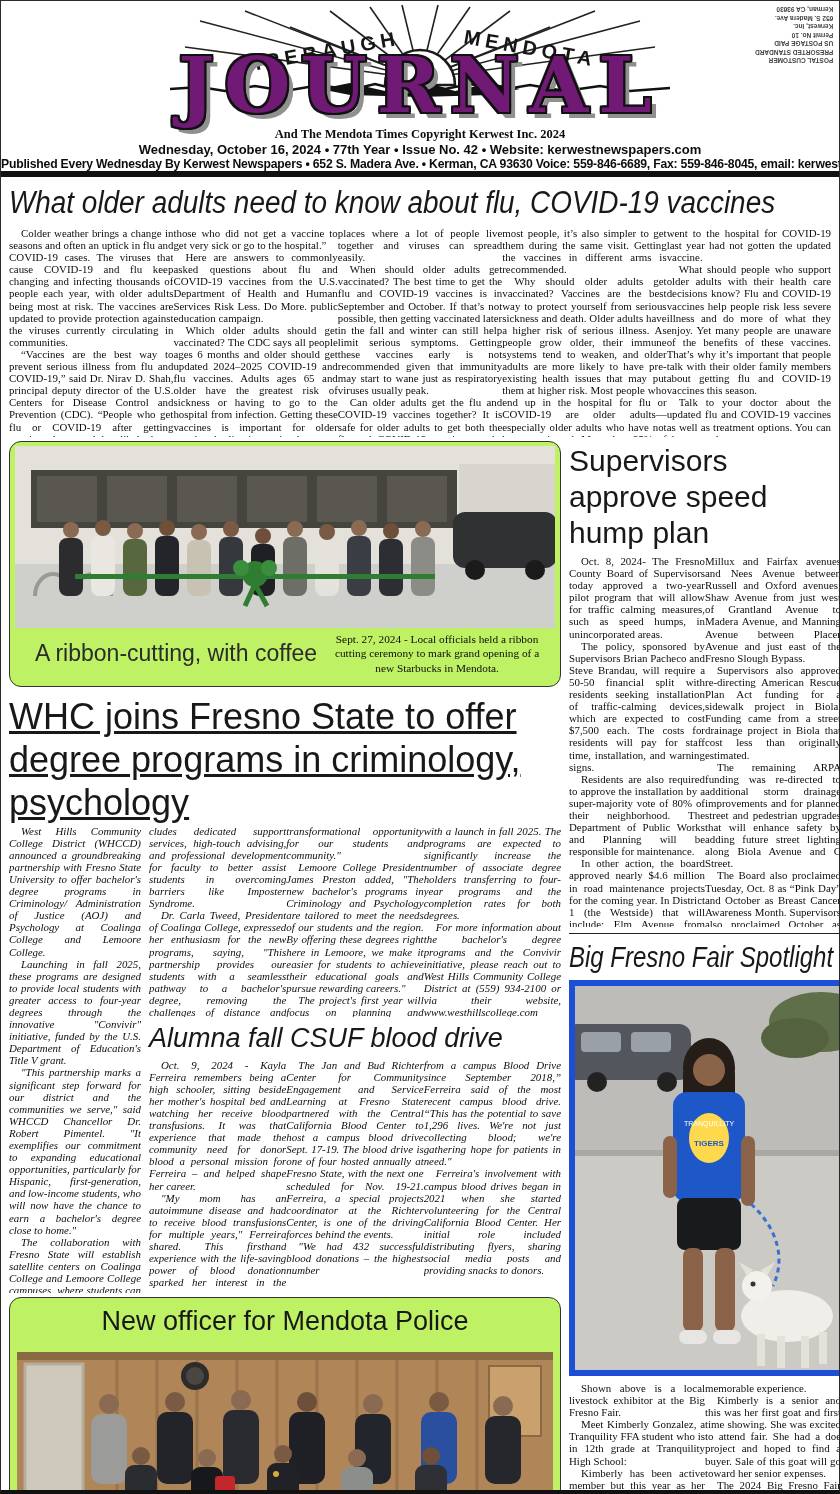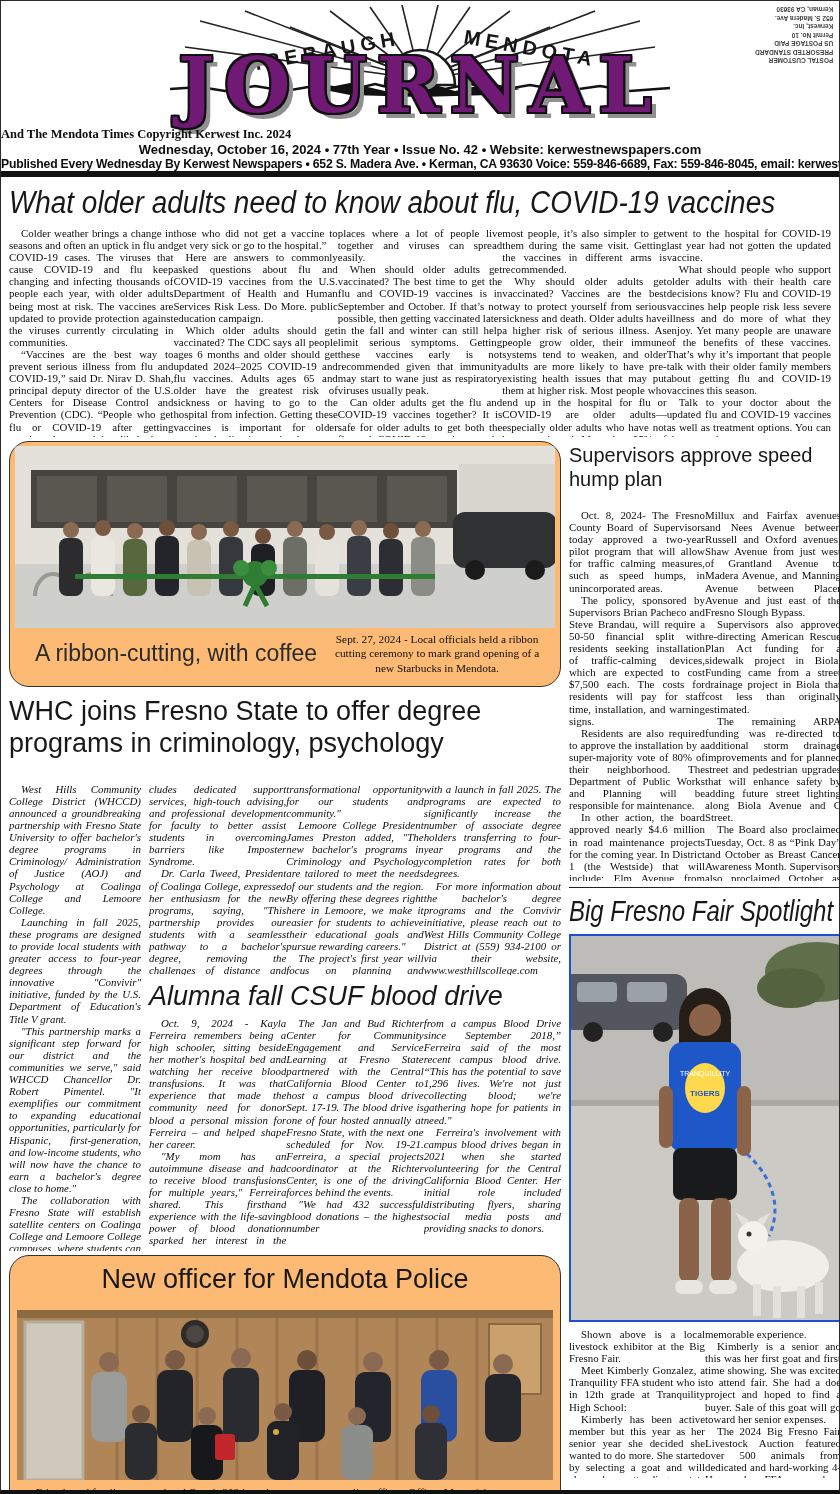--- a/index.html
+++ b/index.html
@@ -14,71 +14,71 @@
            font:bold 6.5px/1.3 "Liberation Sans", sans-serif; color:#444; text-align:left;}
   .postal p{ margin:0; }
   .sunwrap{ position:absolute; top:4px; left:50%; transform:translateX(-50%); }
   .city{ position:absolute; font:bold 20px "Liberation Sans", sans-serif; letter-spacing:5px; color:#161616;}
   .city.left{ left:236px; top:40px; transform:rotate(-10deg);}
   .city.right{ left:462px; top:36px; transform:rotate(10deg);}
   .journal{ position:absolute; top:40px; left:0; right:0; text-align:center;
             font:bold 76px "DejaVu Serif", serif; letter-spacing:10px; color:#701a75;
             text-shadow:-2px -2px 0 #111, 2px -2px 0 #111, -2px 2px 0 #111, 2px 2px 0 #111,
                         -2px 0 0 #111, 2px 0 0 #111, 0 -2px 0 #111, 0 2px 0 #111, 6px 6px 0 #909090;}
-  .subtitle{ position:absolute; top:126px; left:0; right:0; text-align:left;
+  .subtitle{ position:absolute; top:126px; left:0; right:0; text-align:center;
              font:bold 12.5px "Liberation Serif", serif;}
   .dateline{ position:absolute; top:141px; left:0; right:0; text-align:center;
              font:bold 13px "Liberation Sans", sans-serif;}
   .publine{ position:absolute; top:156px; left:0; right:0; text-align:center; white-space:nowrap;
             font:bold 12.2px "Liberation Sans", sans-serif; letter-spacing:-0.2px;}
 
   
   .hl{ font-family:"Liberation Sans", sans-serif; font-weight:400; color:#181818;}
   .hl-flu{ font-size:31px; font-style:italic; white-space:nowrap; transform:scaleX(0.9);
            transform-origin:0 50%; width:111%; margin:8px 0 6px 8px;}
-  .hl-sup{ font-size:20px; line-height:1.2; margin:2px 0 18px;}
-  .hl-whc{ font-size:27px; line-height:1.2; margin:8px 0 23px;}
+  .hl-sup{ font-size:30px; line-height:1.2; margin:2px 0 4px;}
+  .hl-whc{ font-size:36px; line-height:1.2; margin:8px 0 0;text-decoration:underline;}
   .hl-alumna{ font-size:27px; margin:6px 0 5px; }
   .hl-fair{ font-size:30px; font-style:italic; white-space:nowrap; transform:scaleX(0.8);
             transform-origin:0 50%; width:125%; margin:6px 0 6px;}
   .hl-police{ font-size:27px; text-align:center; margin:6px 0 15px;}
 
   
   .cols{ display:flex; }
   .col{ flex:1; overflow:hidden; }
   .col p{ font-size:10.9px; line-height:12.1px; text-align:justify; text-indent:12px; }
   .col[data-cont="1"] p:first-child{ text-indent:0; }
   .flu-cols{ padding:0 8px; height:210px; }
 
   .lower{ display:flex; gap:8px; padding:4px 8px 0; }
   .left-region{ width:552px; }
   .right-region{ width:272px; }
 
   
-  .rbox{ border:1.5px solid #333; border-radius:20px; overflow:hidden; background:#fdba74; }
+  .rbox{ border:1.5px solid #333; border-radius:12px; overflow:hidden; background:#bef264; }
   .ribbon-box{ height:246px; padding:4px 5px; }
   .cap-row{ display:flex; align-items:center; padding:4px 6px 2px; gap:8px;}
   .cap-title{ font:23px "Liberation Sans", sans-serif; color:#2b2b2b; flex:1; padding-left:14px; white-space:nowrap;}
   .cap-text{ width:300px; font-size:11.3px; line-height:1.28; text-align:center;}
 
   .whc-main{ display:flex; gap:8px; height:468px; overflow:hidden;font-style:italic; }
   .whc-col1{ width:132px; flex:none; overflow:hidden;}
   .whc-right{ flex:1; }
   .whc-cols234{ height:192px; overflow:hidden;}
   .blood-cols{ height:234px; overflow:hidden;}
 
   .police-box{ margin-top:4px; height:272px; padding:2px 6px;}
   .police-cap{ display:flex; gap:20px; padding:5px 10px 0; font-size:11.4px; line-height:1.3;}
   .police-cap .l{ flex:1.1; text-align:center;}
   .police-cap .r{ flex:1; text-align:left;}
 
   
   .sup-cols{ height:372px; overflow:hidden;}
   .fair-sec{ border-top:1.5px solid #222; margin-top:6px; }
-  .fair-photo-frame{ border:2px solid #1d4ed8; }
+  .fair-photo-frame{ border:6px solid #1d4ed8; }
   .fair-cols{ margin-top:6px; height:150px; overflow:hidden;}
 
   .photo{ display:block; }
 </style>
 </head>
 <body>
 
 <div class="page">
 
   <div class="masthead">

